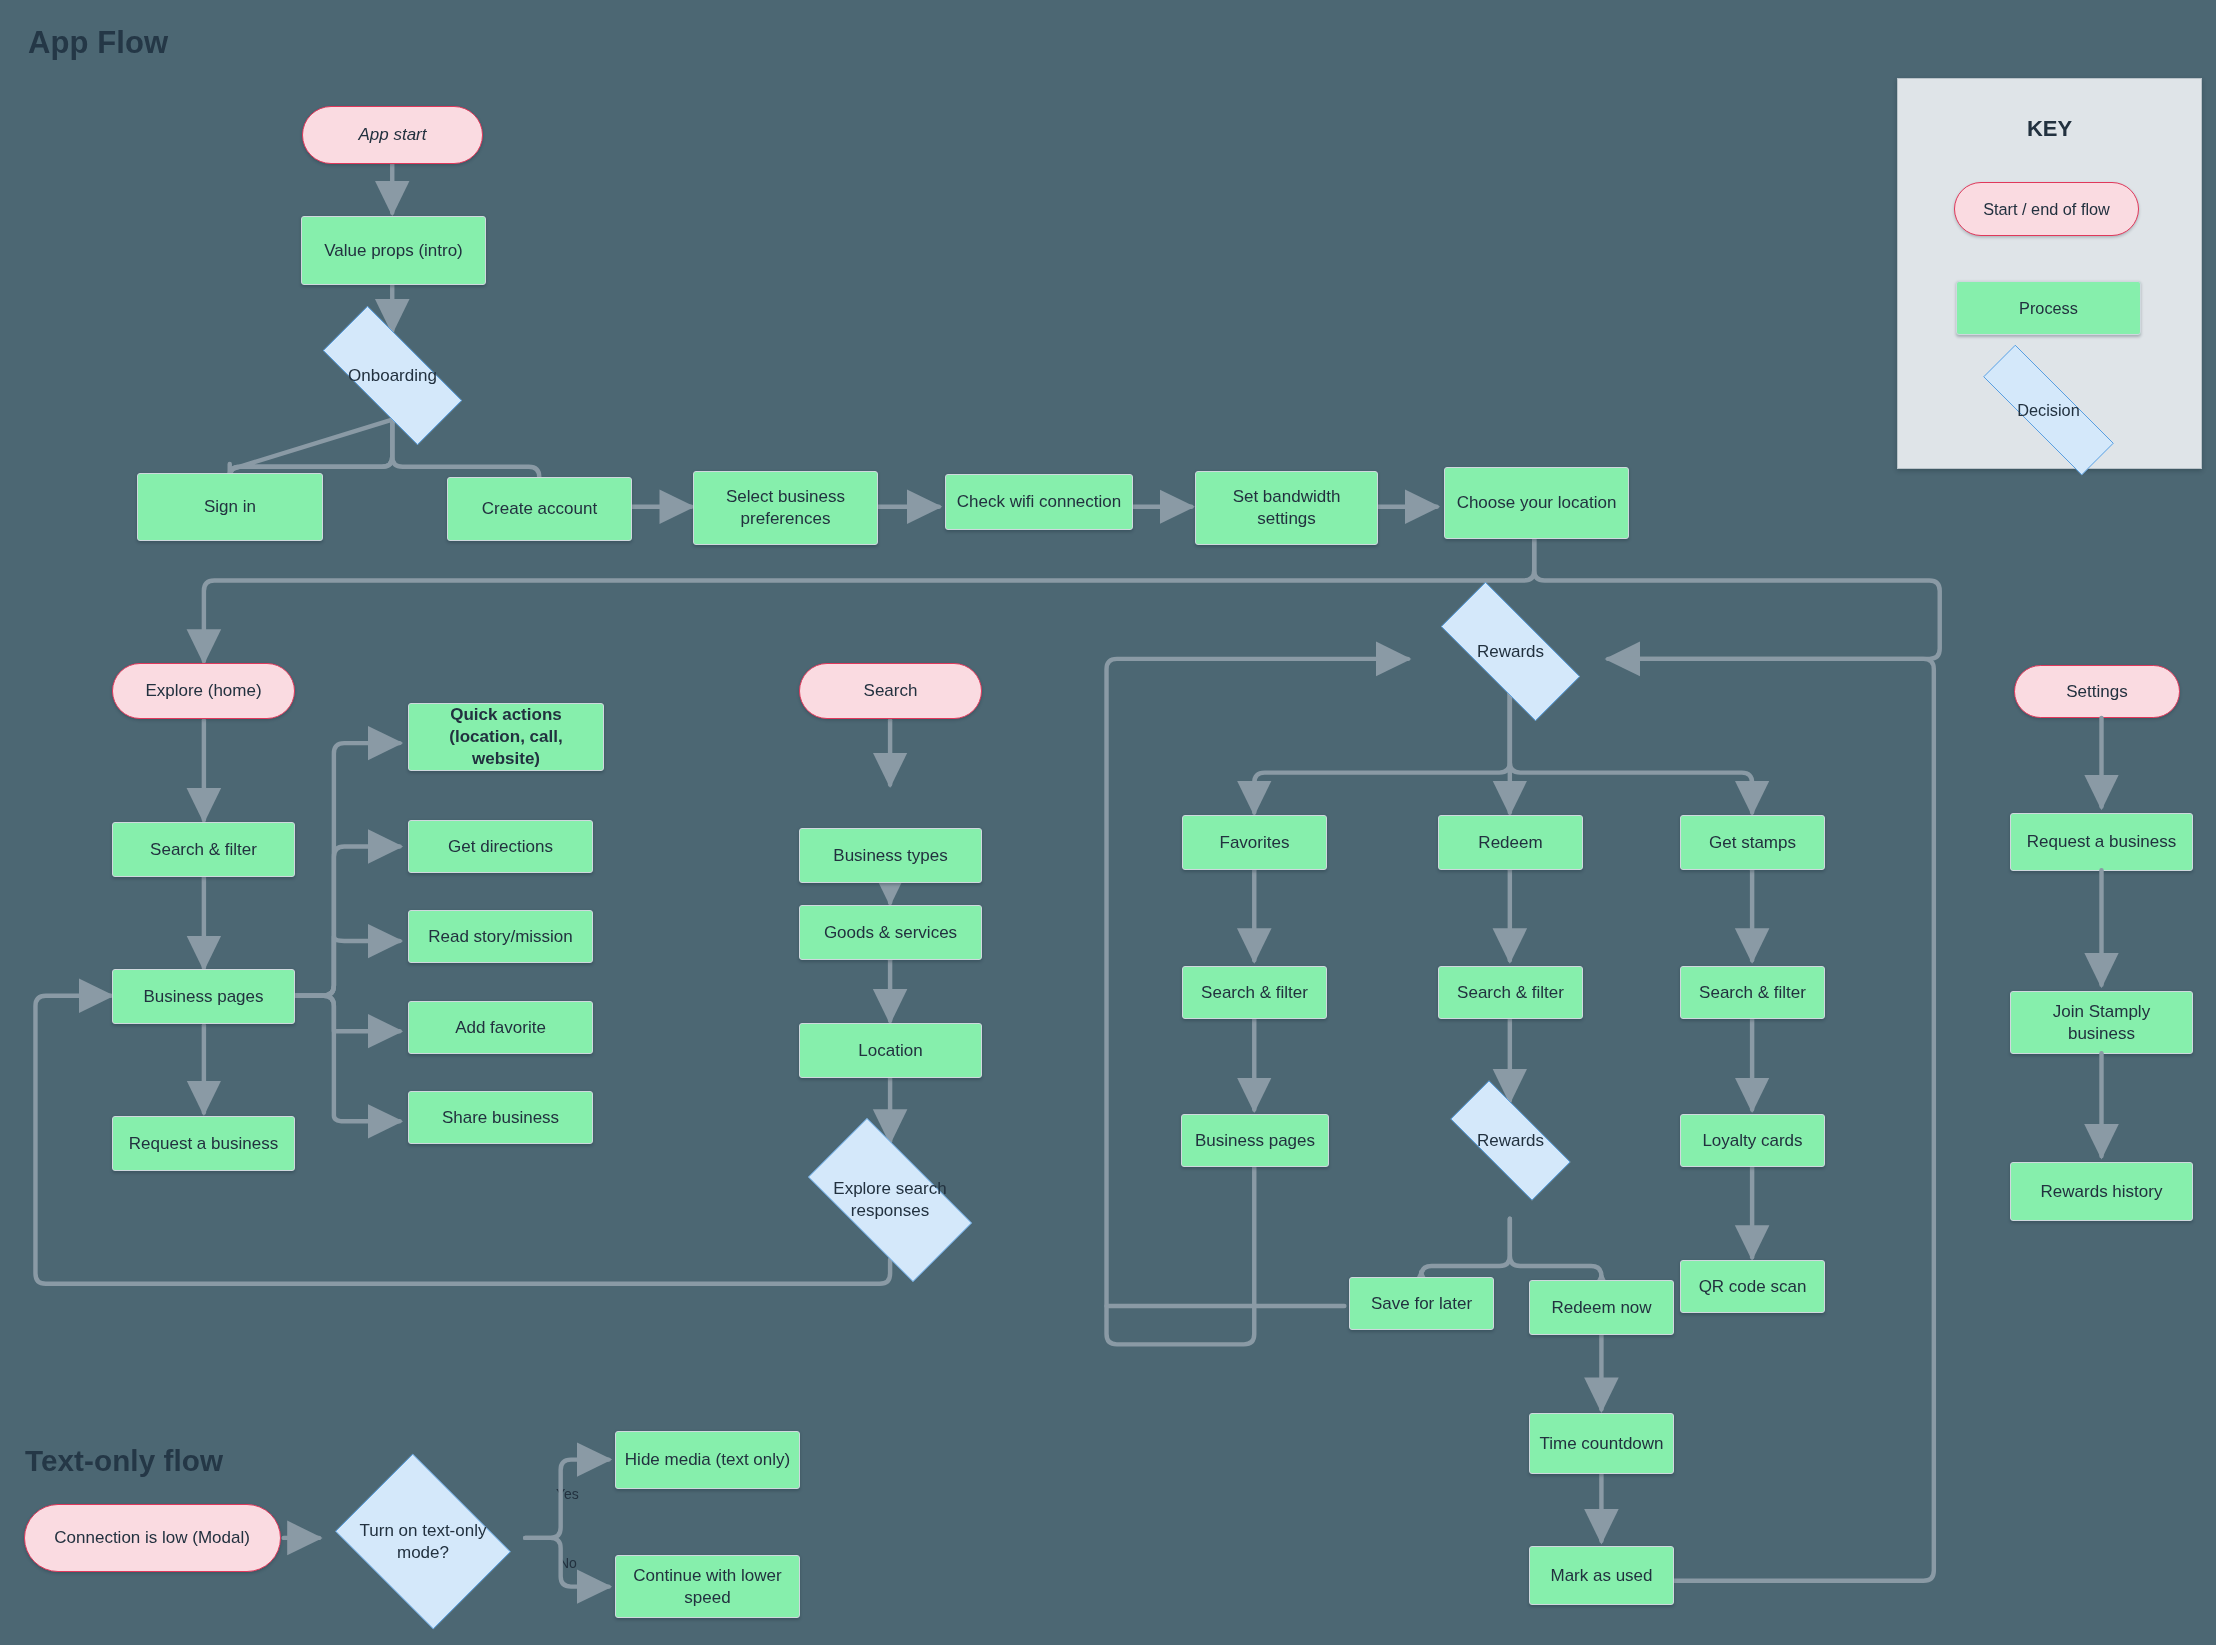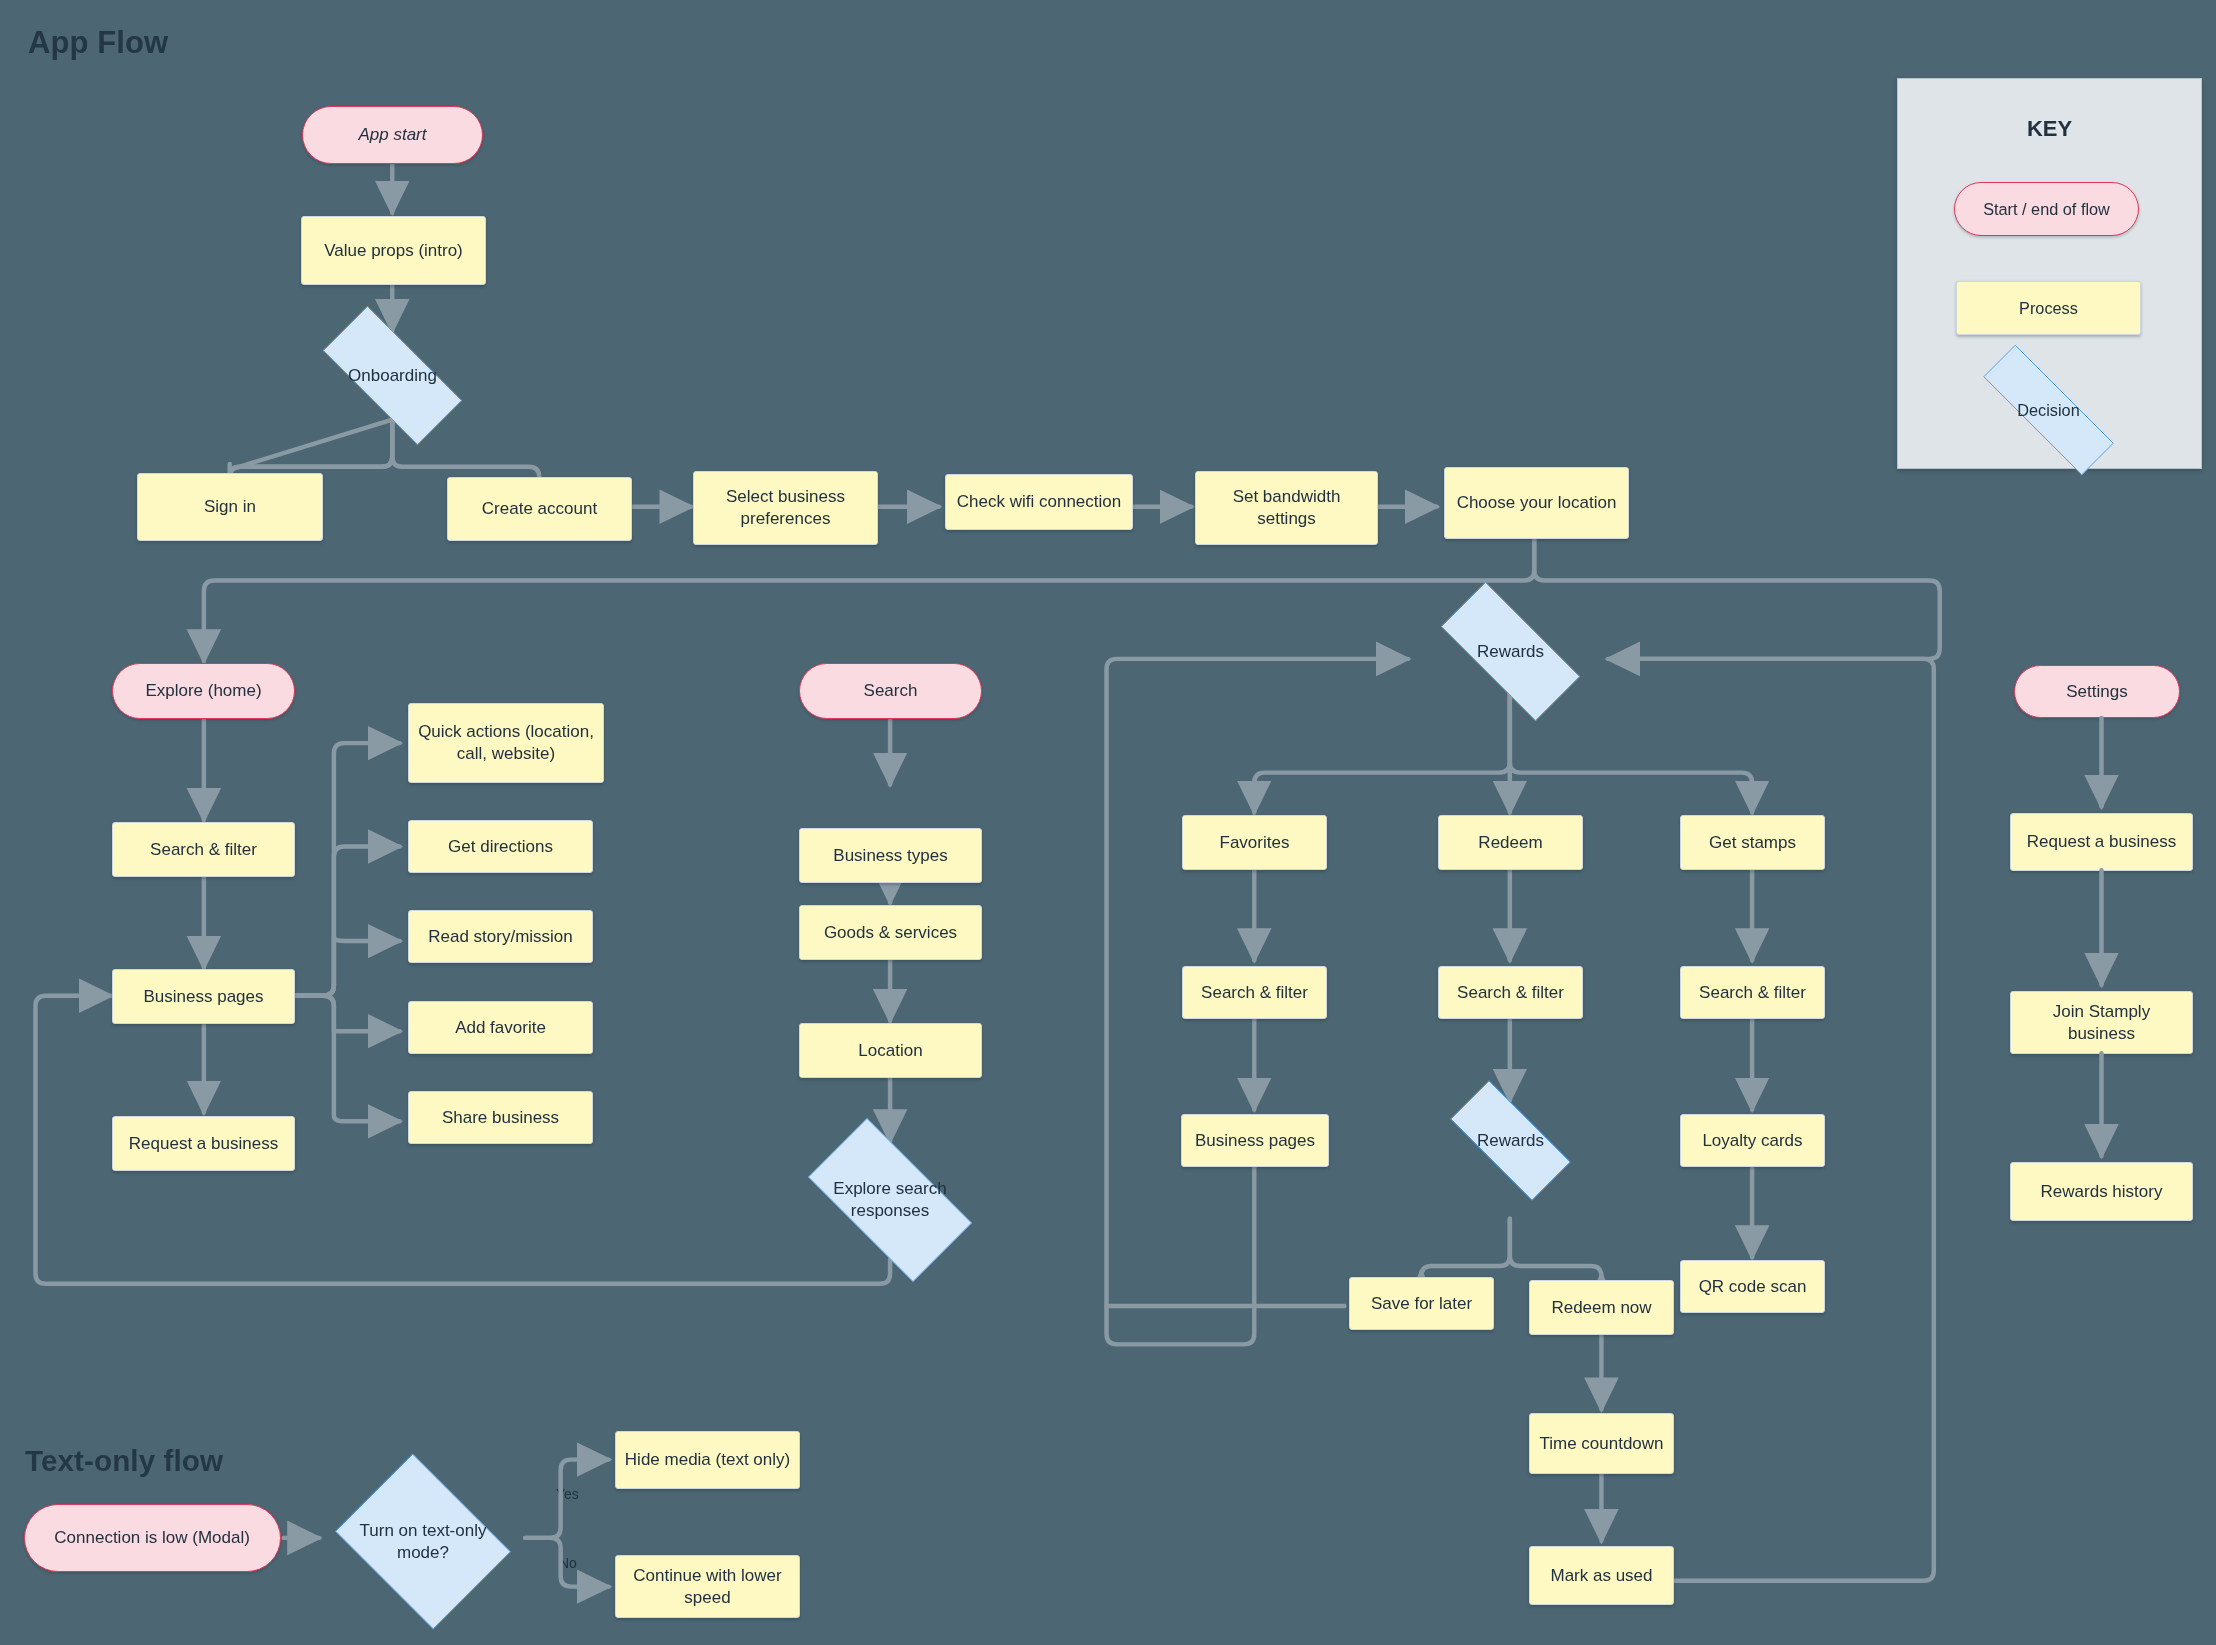--- a/index.html
+++ b/index.html
@@ -27,21 +27,21 @@
     position:absolute;
     display:flex;align-items:center;justify-content:center;
     text-align:center;
     box-sizing:border-box;
     color:#22313f;
     font-size:17px;
     line-height:1.28;
     padding:3px 7.4px;
   }
   .node.process{
-    background:#fef9c3;
+    background:#86efac;
     border:0.7px solid #cfd8de;
     border-radius:3px;
     box-shadow:0 1.5px 3px rgba(20,40,50,.28);
   }
   .node.terminator{
     background:#fadbe1;
     border:1.5px solid #e0385b;
     border-radius:738px;
     box-shadow:0 1.5px 3px rgba(20,40,50,.25);
   }
@@ -225,21 +225,21 @@
   </div>
 
   <div class="node process" style="left:112px;top:969px;width:183px;height:55px;">
     <span>Business pages</span>
   </div>
 
   <div class="node process" style="left:112px;top:1116px;width:183px;height:55px;">
     <span>Request a business</span>
   </div>
 
-  <div class="node process" style="left:408px;top:703px;width:196px;height:80px;">
+  <div class="node process" style="left:408px;top:703px;width:196px;height:68px;font-weight:bold;">
     <span>Quick actions (location, call, website)</span>
   </div>
 
   <div class="node process" style="left:408px;top:820px;width:185px;height:53px;">
     <span>Get directions</span>
   </div>
 
   <div class="node process" style="left:408px;top:910px;width:185px;height:53px;">
     <span>Read story/mission</span>
   </div>

